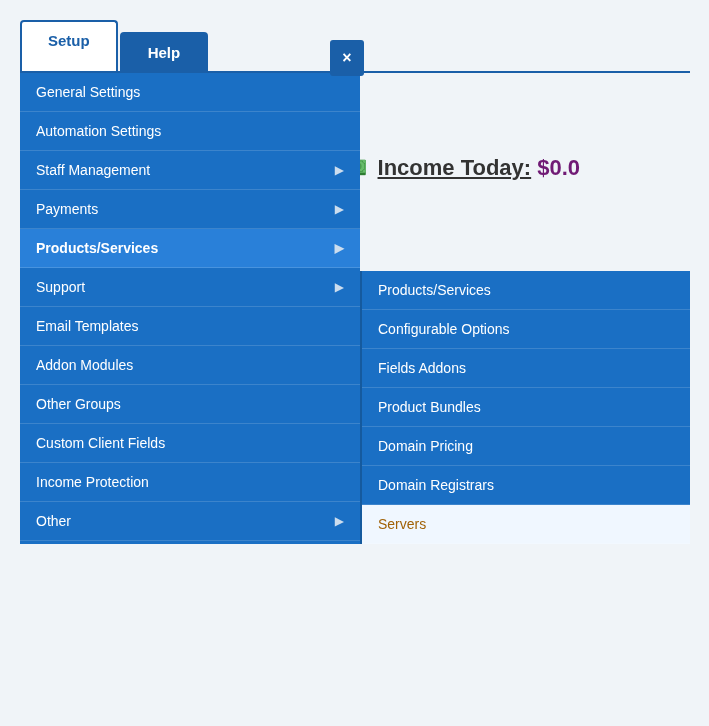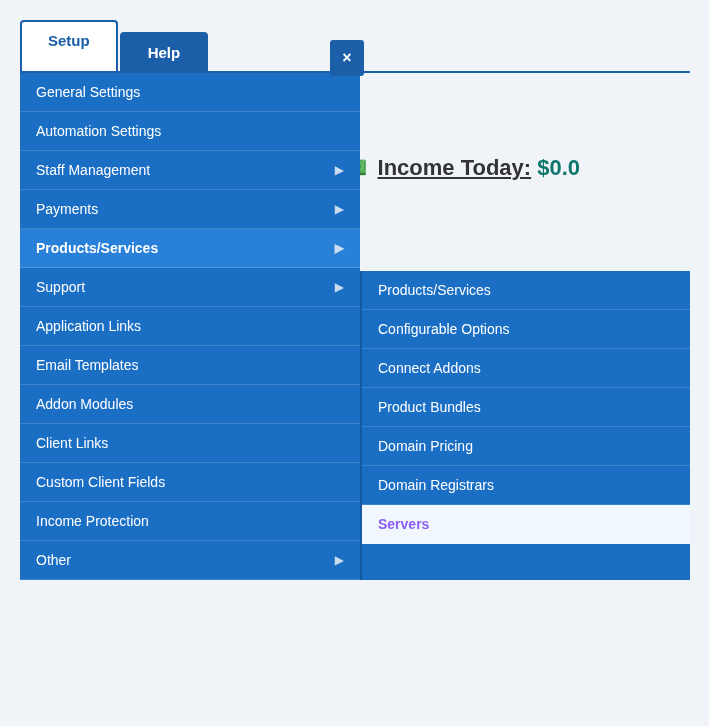--- a/index.html
+++ b/index.html
@@ -20,21 +20,21 @@
       font-size: 22px;
       color: #333;
       white-space: nowrap;
     }
     .bg-content .income-label {
       font-weight: bold;
       color: #333;
       text-decoration: underline;
     }
     .bg-content .income-value {
-      color: #0f766e;
+      color: #701a75;
       font-weight: bold;
     }
     .money-icon {
       color: #4a4;
       font-size: 22px;
       margin-right: 4px;
     }
 
     
     .menu-container {
@@ -132,22 +132,22 @@
       flex-direction: column;
       border-left: 2px solid #155a9e;
       margin-top: 198px; 
     }
 
     .secondary-menu .menu-item {
       border-bottom: 1px solid rgba(255,255,255,0.15);
     }
     .secondary-menu .menu-item.highlighted {
       background: #f0f7ff;
-      color: #8b5cf6;
-      font-weight: bold;
+      color: #a16207;
+      font-weight: normal;
     }
   </style>
 </head>
 <body>
 
 <div class="bg-content">
   <span class="money-icon">💵</span>
   <strong class="income-label">Income Today:</strong>
   <span class="income-value">$0.0</span>
 </div>
@@ -180,30 +180,27 @@
         </div>
         <div class="menu-item active">
           <span>Products/Services</span>
           <span class="arrow">▶</span>
         </div>
         <div class="menu-item">
           <span>Support</span>
           <span class="arrow">▶</span>
         </div>
         <div class="menu-item">
-          <span>Application Links</span>
-        </div>
-        <div class="menu-item">
           <span>Email Templates</span>
         </div>
         <div class="menu-item">
           <span>Addon Modules</span>
         </div>
         <div class="menu-item">
-          <span>Client Links</span>
+          <span>Other Groups</span>
         </div>
         <div class="menu-item">
           <span>Custom Client Fields</span>
         </div>
         <div class="menu-item">
           <span>Income Protection</span>
         </div>
         <div class="menu-item">
           <span>Other</span>
           <span class="arrow">▶</span>
@@ -211,21 +208,21 @@
       </div>
 
     <div class="secondary-menu" id="secondary-menu-list">
     <div class="menu-item">
           <span>Products/Services</span>
         </div>
         <div class="menu-item">
           <span>Configurable Options</span>
         </div>
         <div class="menu-item">
-          <span>Connect Addons</span>
+          <span>Fields Addons</span>
         </div>
         <div class="menu-item">
           <span>Product Bundles</span>
         </div>
         <div class="menu-item">
           <span>Domain Pricing</span>
         </div>
         <div class="menu-item">
           <span>Domain Registrars</span>
         </div>

